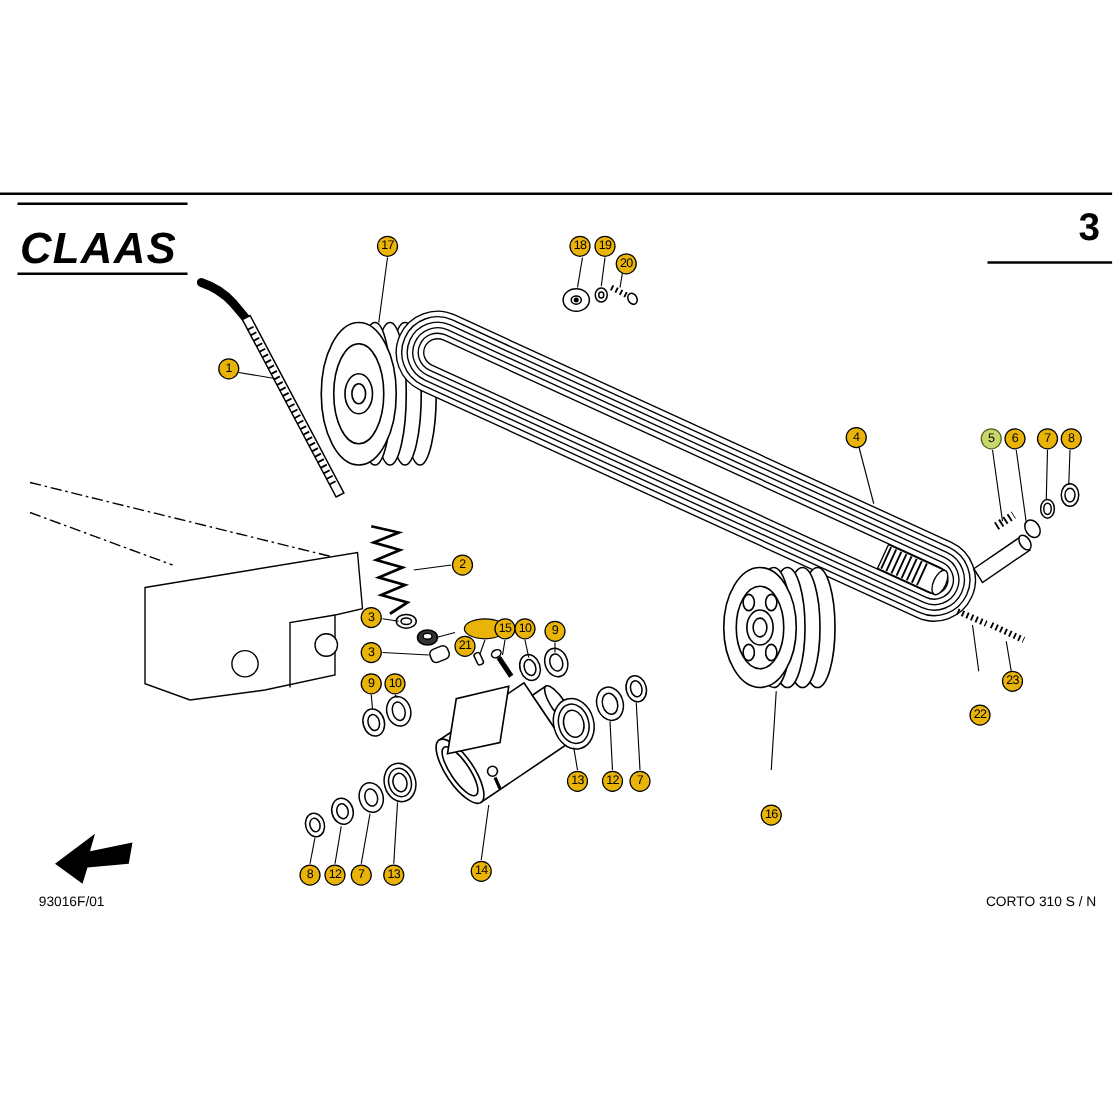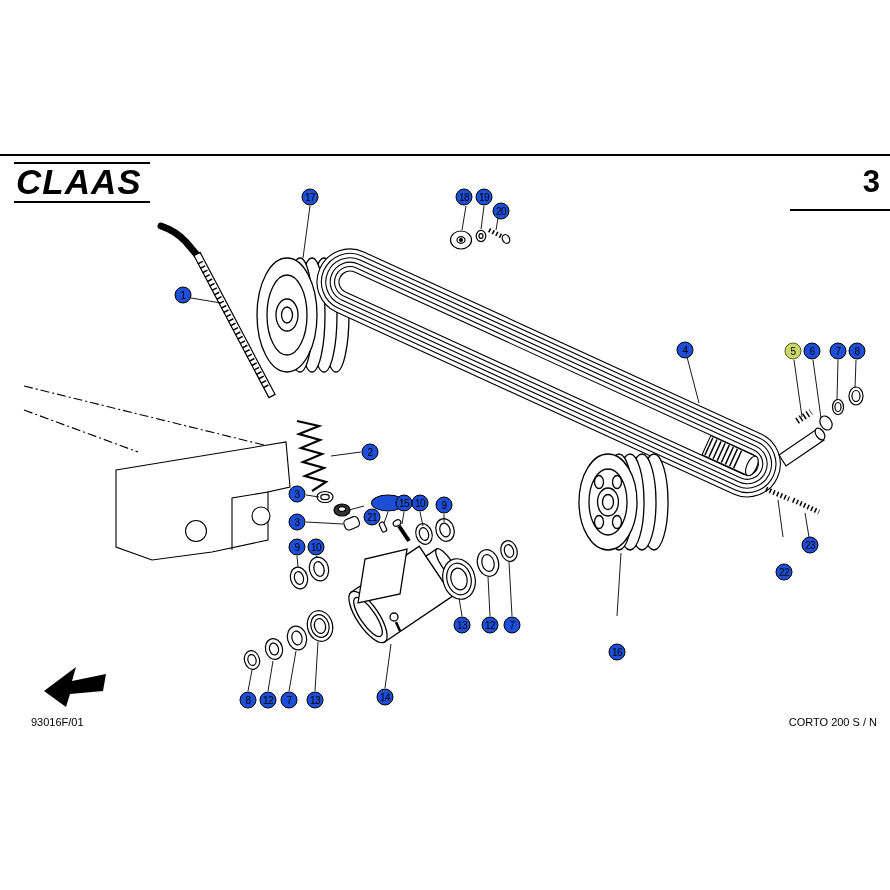--- a/index.html
+++ b/index.html
@@ -6,33 +6,33 @@
   .sheet{
     position:relative;width:890px;height:890px;background:#fff;overflow:hidden;
     font-family:"Liberation Sans", sans-serif;color:#000;
   }
   .rule{position:absolute;background:#000;}
   .rule-top{left:0;top:154px;width:890px;height:2px;}
   .rule-right{left:790px;top:209px;width:100px;height:2px;}
   .brand{
     position:absolute;left:14px;top:162px;
     font-size:35px;font-weight:bold;font-style:italic;line-height:1;
-    letter-spacing:1px;padding:0 8px 2px 2px;
+    letter-spacing:1px;padding:17px 8px 2px 2px;
     border-top:2px solid #000;border-bottom:2px solid #000;
   }
   .page-number{
     position:absolute;right:10px;top:166px;font-size:31px;font-weight:600;line-height:1;
   }
   .footer-left{position:absolute;left:18px;top:716px;font-size:11px;margin-left:13px;}
   .footer-right{position:absolute;right:13px;top:716px;font-size:11px;}
   .diagram-svg{position:absolute;left:0;top:0;}
   .callout-layer{position:absolute;left:0;top:0;width:890px;height:890px;}
   .callout{
     position:absolute;width:17px;height:17px;border:1.4px solid #000;border-radius:50%;
-    background:#1d4ed8;display:flex;align-items:center;justify-content:center;
+    background:#eab308;display:flex;align-items:center;justify-content:center;
     font-size:10px;line-height:1;letter-spacing:-0.5px;
     transform:translate(-50%,-50%);box-sizing:border-box;cursor:pointer;
   }
   .callout.hl{background:var(--hl,#c9d66b);border-color:#55601c;}
 </style>
 </head>
 <body>
 
 <div class="sheet">
 
@@ -272,14 +272,14 @@
       <div class="callout" style="left: 784px; top: 572px;">22</div>
       <div class="callout" style="left: 810px; top: 545px;">23</div>
       <div class="callout" style="left: 248px; top: 700px;">8</div>
       <div class="callout" style="left: 268px; top: 700px;">12</div>
       <div class="callout" style="left: 289px; top: 700px;">7</div>
       <div class="callout" style="left: 315px; top: 700px;">13</div>
       <div class="callout" style="left: 385px; top: 697px;">14</div>
     </div>
 
   <div class="footer-left">93016F/01</div>
-  <div class="footer-right">CORTO 200 S / N</div>
+  <div class="footer-right">CORTO 310 S / N</div>
 </div>
 
 </body></html>

